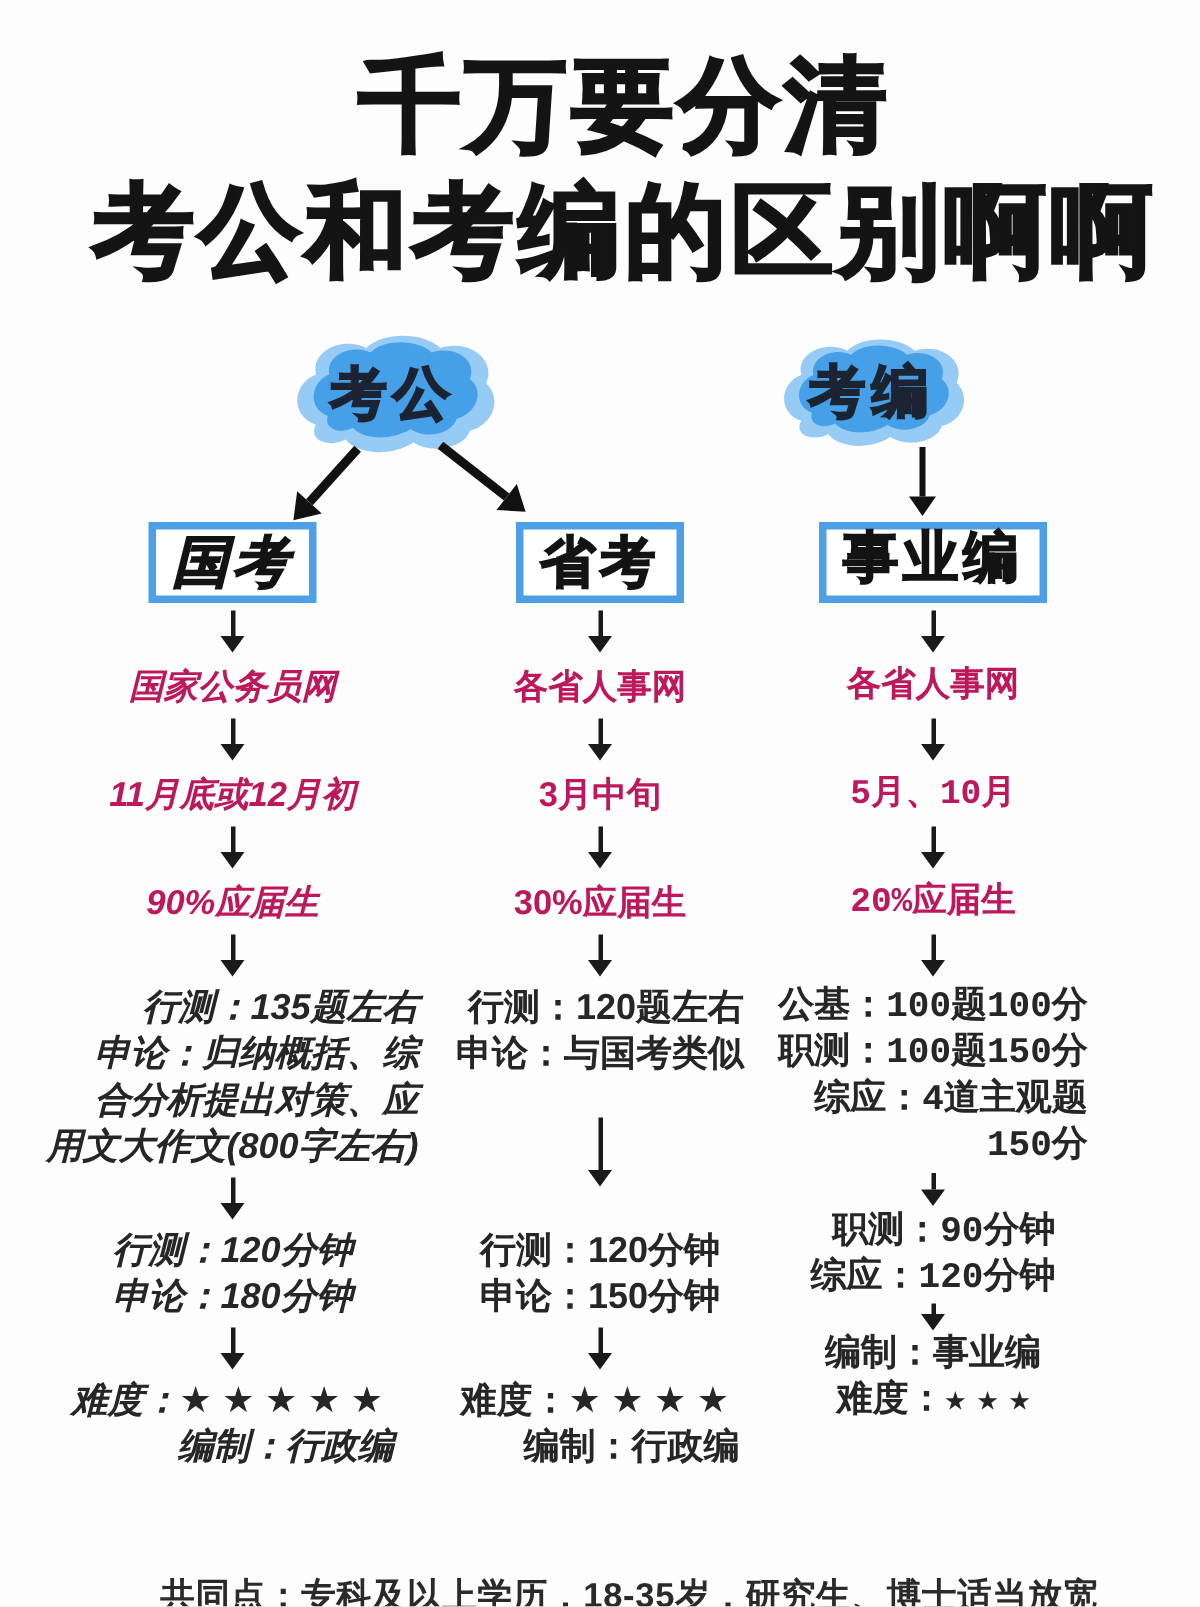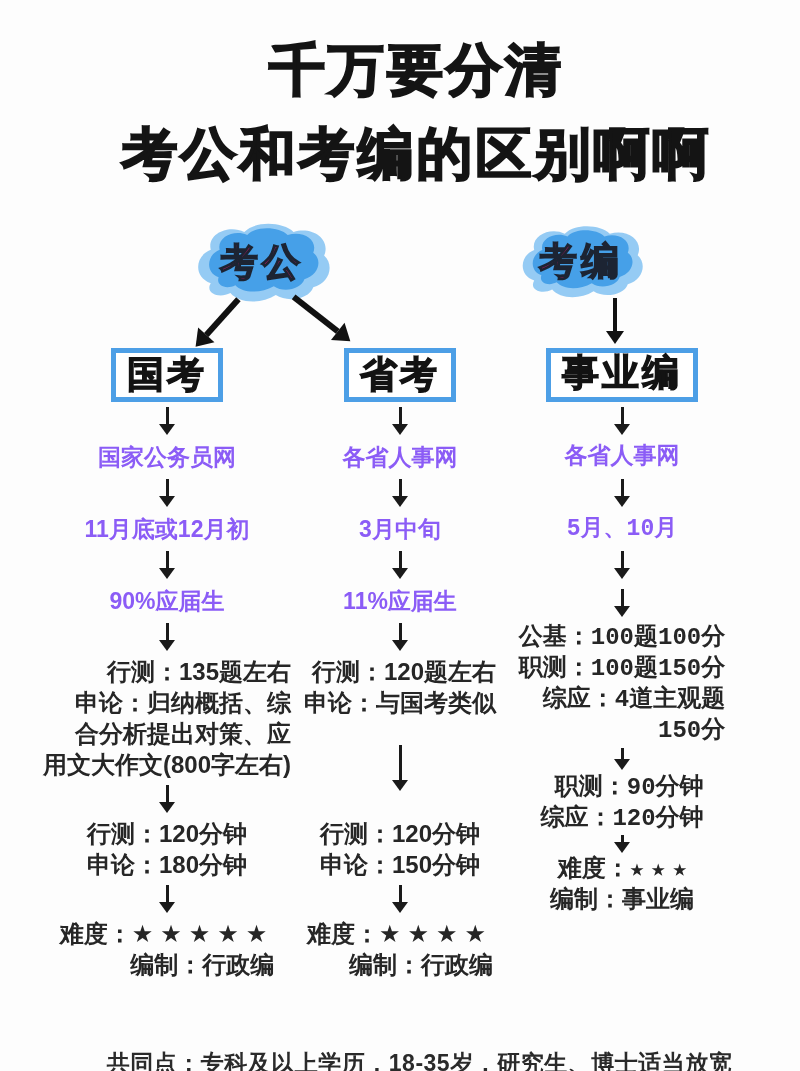--- a/index.html
+++ b/index.html
@@ -6,65 +6,65 @@
   html,body { background:#e9e9e9; }
   .page {
     position:relative; width:800px; height:1071px; margin:0 auto;
     background:#fdfdfd; overflow:hidden;
     font-family:"Liberation Sans","DejaVu Sans",sans-serif;
     color:#1f1f1f;
   }
   
   .title { position:absolute; top:28px; left:0; width:100%; text-align:center; }
   .title .t-line {
-    font-size:56px; line-height:84px; font-weight:900; letter-spacing:3px;
+    font-size:68px; line-height:84px; font-weight:900; letter-spacing:3px;
     color:#141414;padding-left:33px; -webkit-text-stroke:2px #141414;
   }
   
   .cloud { position:absolute; display:flex; align-items:center; justify-content:center; }
   .cloud svg { position:absolute; inset:0; width:100%; height:100%; }
   .cloud .cloud-label {
     position:relative; font-size:38px; font-weight:900; letter-spacing:4px;
-    color:#be185d; -webkit-text-stroke:1.5px #1c2433; padding-bottom:4px;
+    color:#0f172a; -webkit-text-stroke:1.5px #1c2433; padding-bottom:4px;
   }
   .cloud-left  { left:193px; top:220px; width:138px; height:88px; }
   .cloud-right { left:518px; top:224px; width:126px; height:78px; }
   
   .diag-arrow { position:absolute; display:flex; flex-direction:column; align-items:center; }
   .diag-arrow .stem { width:6px; background:#111; flex:1; display:block; }
   .diag-arrow .head {
     display:block; width:0; height:0;
     border-left:11px solid transparent; border-right:11px solid transparent;
     border-top:16px solid #111;
   }
   .diag-left  { left:206px; top:291px; height:64px; transform:rotate(42deg); }
   .diag-right { left:311px; top:283px; height:72px; transform:rotate(-52deg); }
   .diag-mid   { left:606px; top:298px; height:46px; transform:none; }
   .diag-mid .stem { width:4px; }
   .diag-mid .head { border-left-width:9px; border-right-width:9px; border-top-width:13px; }
   
   .col { position:absolute; top:348px; display:flex; flex-direction:column; align-items:center; }
-  .col-1 { left:32px;  width:270px; }
+  .col-1 { left:20px;  width:270px;font-style:italic; }
   .col-2 { left:285px; width:230px; }
   .col-3 { left:497px; width:250px;font-family:Liberation Mono, monospace; }
   .exam-box {
     border:5px solid #4d9fe6; background:#fff; padding:2px 11px;
     font-size:37px; line-height:40px; font-weight:900; letter-spacing:3px;
     color:#131313; -webkit-text-stroke:1.2px #131313; white-space:nowrap;
   }
   .v-arrow { display:flex; flex-direction:column; align-items:center; margin:5px 0; }
   .v-arrow .stem { display:block; width:3px; background:#1a1a1a; flex:1; }
   .v-arrow .head {
     display:block; width:0; height:0;
     border-left:8px solid transparent; border-right:8px solid transparent;
     border-top:11px solid #1a1a1a;
   }
   .h28 { height:28px; } .h46 { height:46px; margin:27px 0 !important; }
   .h22 { height:22px; margin:2px 0 !important; } .h18 { height:18px; margin:1px 0 !important; }
-  .step { font-size:23px; line-height:30px; margin:2px 0; font-weight:600; color:#8b5cf6; white-space:nowrap; }
+  .step { font-size:23px; line-height:30px; margin:2px 0; font-weight:600; color:#be185d; white-space:nowrap; }
   .block { font-size:24px; line-height:31px; font-weight:600; color:#262626; text-align:right; }
   .block div { white-space:nowrap; }
   .indent { padding-left:70px; }
   .stars { letter-spacing:7px; font-size:24px; }
   
   .footer {
     position:absolute; top:1048px; left:0; width:100%; text-align:center;
     font-size:23px; font-weight:600; color:#2a2a2a; letter-spacing:0.5px;padding-left:39px;
   }
 </style>
@@ -161,21 +161,21 @@
     <div class="step">各省人事网</div>
     <div class="v-arrow h28">
         <i class="stem"></i>
         <i class="head"></i>
       </div>
     <div class="step">3月中旬</div>
     <div class="v-arrow h28">
         <i class="stem"></i>
         <i class="head"></i>
       </div>
-    <div class="step">11%应届生</div>
+    <div class="step">30%应届生</div>
     <div class="v-arrow h28">
         <i class="stem"></i>
         <i class="head"></i>
       </div>
     <div class="block">
       <div>行测：120题左右</div>
       <div>申论：与国考类似</div>
     </div>
     <div class="v-arrow h46">
         <i class="stem"></i>
@@ -204,20 +204,21 @@
     <div class="step">各省人事网</div>
     <div class="v-arrow h28">
         <i class="stem"></i>
         <i class="head"></i>
       </div>
     <div class="step">5月、10月</div>
     <div class="v-arrow h28">
         <i class="stem"></i>
         <i class="head"></i>
       </div>
+    <div class="step">20%应届生</div>
     <div class="v-arrow h28">
         <i class="stem"></i>
         <i class="head"></i>
       </div>
     <div class="block">
       <div>公基：100题100分</div>
       <div>职测：100题150分</div>
       <div>综应：4道主观题</div>
       <div class="indent">150分</div>
     </div>
@@ -227,20 +228,20 @@
       </div>
     <div class="block">
       <div>职测：90分钟</div>
       <div>综应：120分钟</div>
     </div>
     <div class="v-arrow h18">
         <i class="stem"></i>
         <i class="head"></i>
       </div>
     <div class="block">
+      <div>编制：事业编</div>
       <div><span>难度：</span><span class="stars">★★★</span></div>
-      <div>编制：事业编</div>
     </div>
   </div>
 
   <div class="footer">共同点：专科及以上学历，18-35岁，研究生、博士适当放宽</div>
 
 </div>
 
 </body></html>

